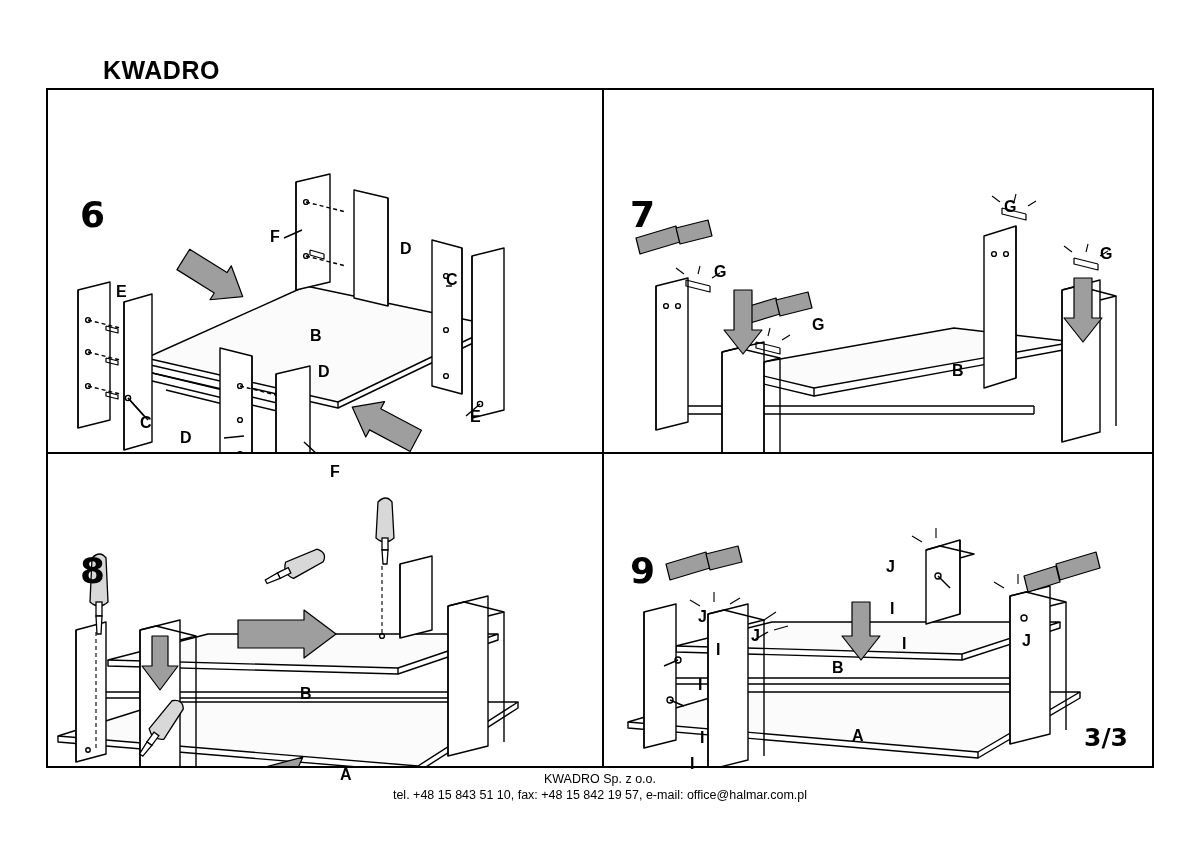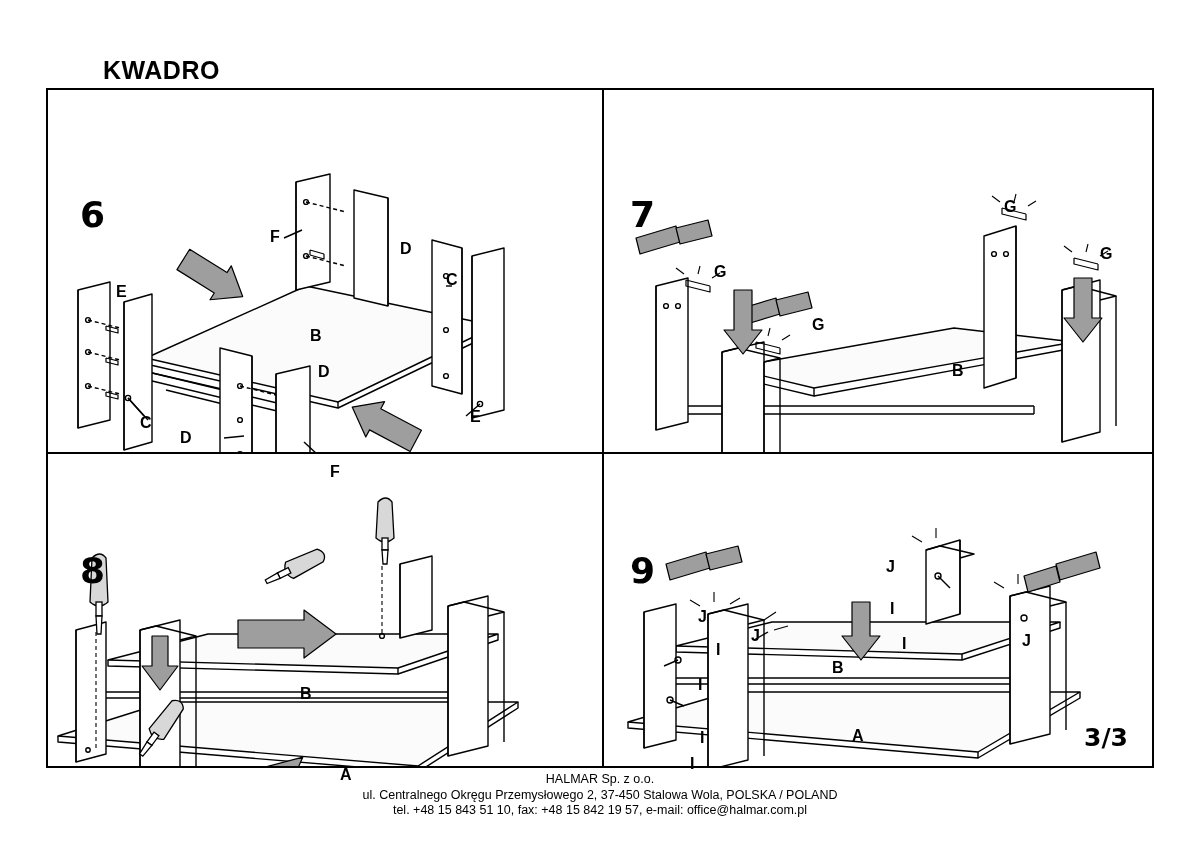--- a/index.html
+++ b/index.html
@@ -407,18 +407,17 @@
       <div class="lbl" style="left:228px; top:205px;">B</div>
       <div class="lbl" style="left:96px; top:275px;">I</div>
       <div class="lbl" style="left:86px; top:301px;">I</div>
       <div class="lbl" style="left:248px; top:273px;">A</div>
     </div>
 
     <div class="page-num">3/3</div>
   </div>
 
   <div class="footer">
-    <div>HALMAR Sp. z o.o.</div>
-    <div>ul. Centralnego Okręgu Przemysłowego 2, 37-450 Stalowa Wola, POLSKA / POLAND</div>
+    <div>KWADRO Sp. z o.o.</div>
     <div>tel. +48 15 843 51 10, fax: +48 15 842 19 57, e-mail: office@halmar.com.pl</div>
   </div>
 
 </div>
 
 </body></html>

